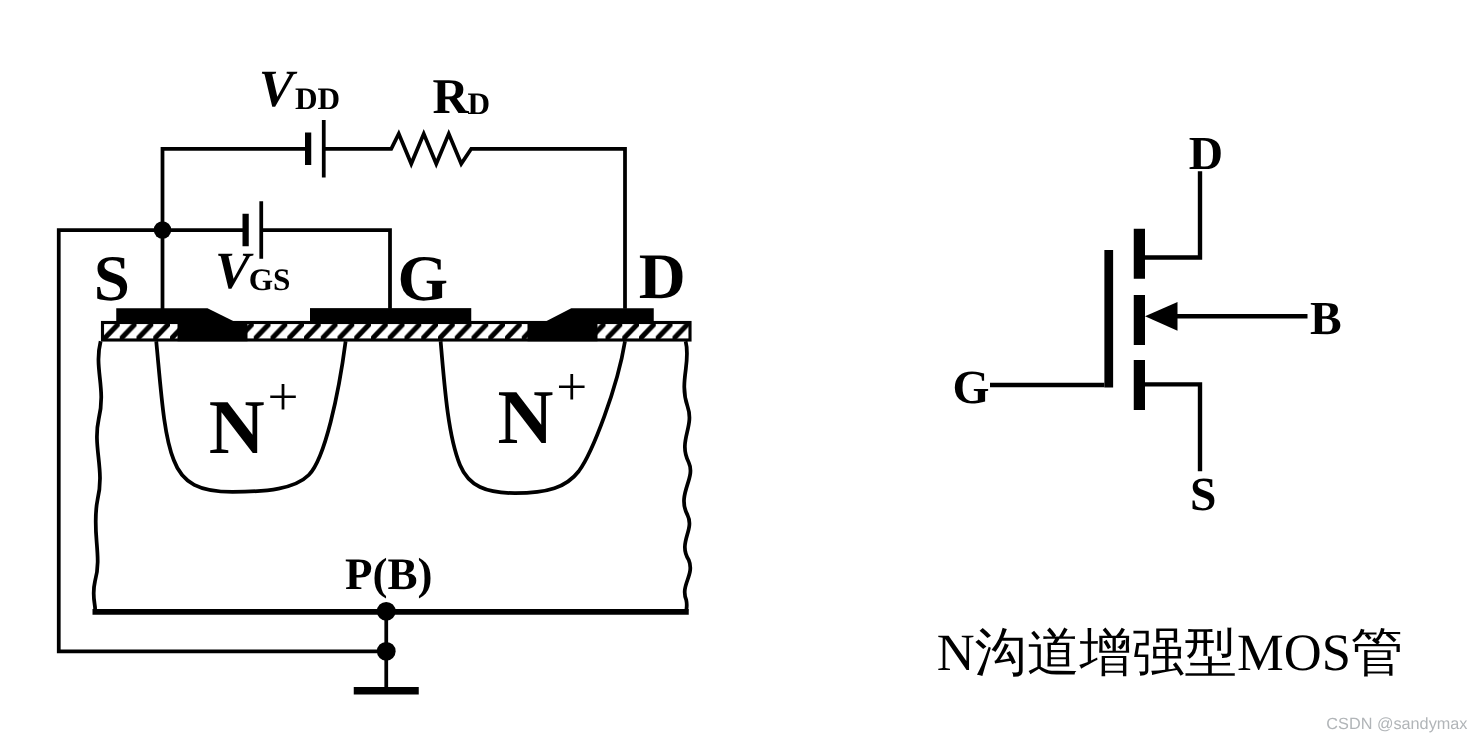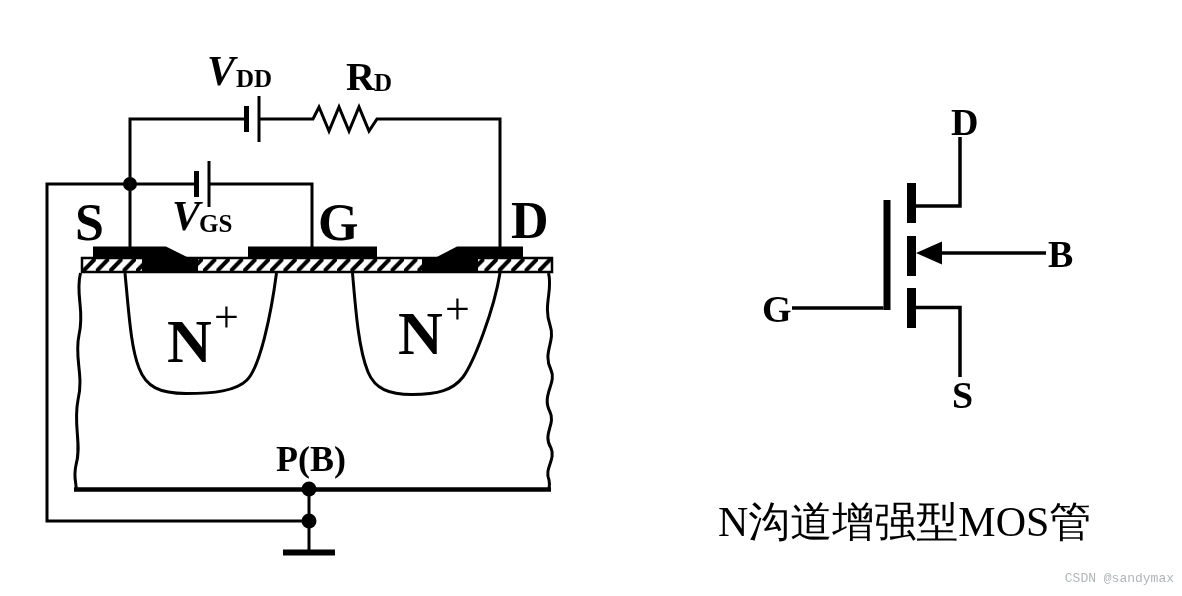--- a/index.html
+++ b/index.html
@@ -8,24 +8,24 @@
   svg{position:absolute;left:0;top:0;}
   svg text{fill:#000;}
   .term{font-size:52px;font-weight:bold;}
   .sym-term{font-size:38px;font-weight:bold;}
   .main-v{font-size:42px;font-weight:bold;font-style:italic;}
   .main-r{font-size:40px;font-weight:bold;}
   .sub{font-size:25px;font-weight:bold;}
   .nplus{font-size:62px;font-weight:bold;}
   .nsup{font-size:44px;font-weight:normal;}
   .pb{font-size:36px;font-weight:bold;}
-  #caption{position:absolute;left:718px;top:494px;width:436px;
+  #caption{position:absolute;left:718px;top:494px;width:436px;text-align:center;
            font-size:42px;color:#000;white-space:nowrap;}
   #watermark{position:absolute;right:8px;top:571px;font-size:13px;
-             font-family:Liberation Mono, monospace;}
+             font-family:Liberation Sans, sans-serif;}
 </style>
 </head>
 <body>
 
 <div id="canvas">
 
 <svg width="1182" height="596" viewBox="0 0 1182 596">
   <defs>
     <pattern id="oxhatch" width="13.4" height="14" patternUnits="userSpaceOnUse" patternTransform="translate(2,258)">
       <rect width="13.4" height="14" fill="#ffffff"></rect>

